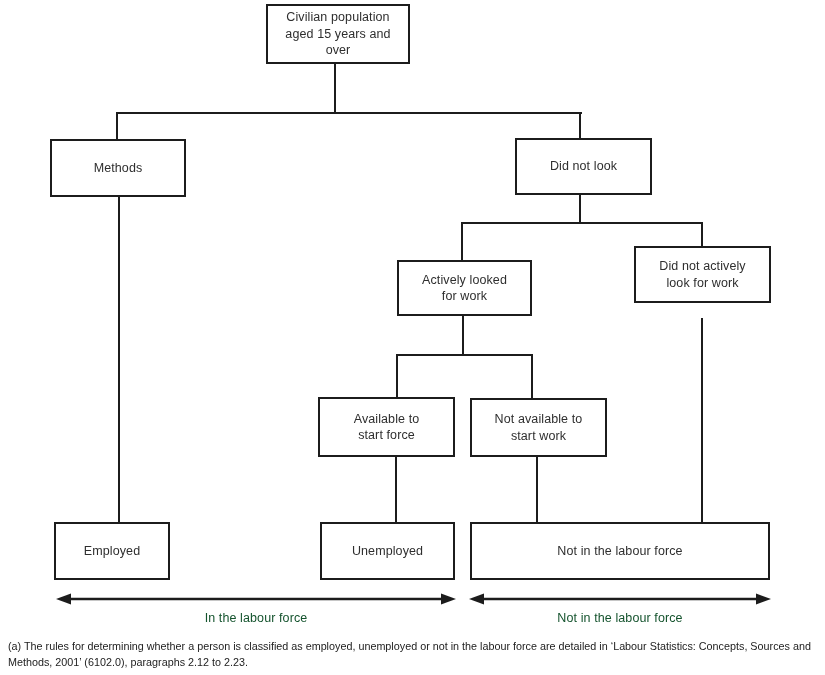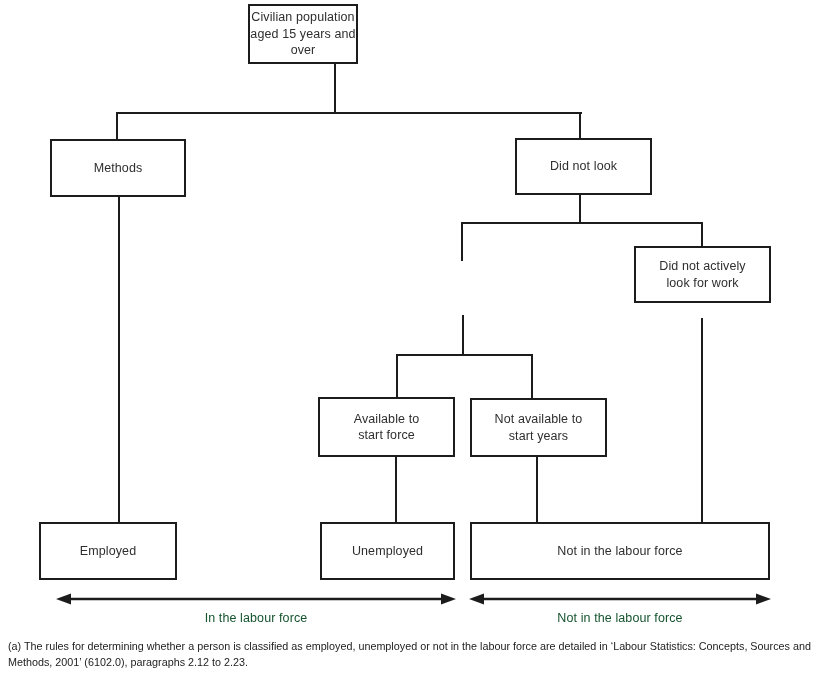--- a/index.html
+++ b/index.html
@@ -40,44 +40,48 @@
   <div class="line" style="left:701px;top:222px;width:2px;height:41px"></div>
   <div class="line" style="left:462px;top:315px;width:2px;height:41px"></div>
   <div class="line" style="left:396px;top:354px;width:137px;height:2px"></div>
   <div class="line" style="left:396px;top:354px;width:2px;height:44px"></div>
   <div class="line" style="left:531px;top:354px;width:2px;height:45px"></div>
   <div class="line" style="left:118px;top:196px;width:2px;height:327px"></div>
   <div class="line" style="left:395px;top:456px;width:2px;height:67px"></div>
   <div class="line" style="left:536px;top:456px;width:2px;height:67px"></div>
   <div class="line" style="left:701px;top:318px;width:2px;height:205px"></div>
 
-  <div class="node" style="left:248px;top:4px;width:110px;height:60px">
+  <div class="node" style="left:266px;top:4px;width:144px;height:60px">
     <span class="lbl">Civilian population
 aged 15 years and
 over</span>
   </div>
   <div class="node" style="left:50px;top:139px;width:136px;height:58px">
     <span class="lbl">Methods</span>
   </div>
   <div class="node" style="left:515px;top:138px;width:137px;height:57px">
     <span class="lbl">Did not look</span>
+  </div>
+  <div class="node" style="left:397px;top:260px;width:135px;height:56px">
+    <span class="lbl">Actively looked
+for work</span>
   </div>
   <div class="node" style="left:634px;top:246px;width:137px;height:57px">
     <span class="lbl">Did not actively
 look for work</span>
   </div>
   <div class="node" style="left:318px;top:397px;width:137px;height:60px">
     <span class="lbl">Available to
 start force</span>
   </div>
   <div class="node" style="left:470px;top:398px;width:137px;height:59px">
     <span class="lbl">Not available to
-start years</span>
+start work</span>
   </div>
-  <div class="node" style="left:39px;top:522px;width:138px;height:58px">
+  <div class="node" style="left:54px;top:522px;width:116px;height:58px">
     <span class="lbl">Employed</span>
   </div>
   <div class="node" style="left:320px;top:522px;width:135px;height:58px">
     <span class="lbl">Unemployed</span>
   </div>
   <div class="node" style="left:470px;top:522px;width:300px;height:58px">
     <span class="lbl">Not in the labour force</span>
   </div>
 
   <svg class="axis-arrow" style="left:55px;top:592px" width="402" height="14" viewBox="0 0 402 14">

